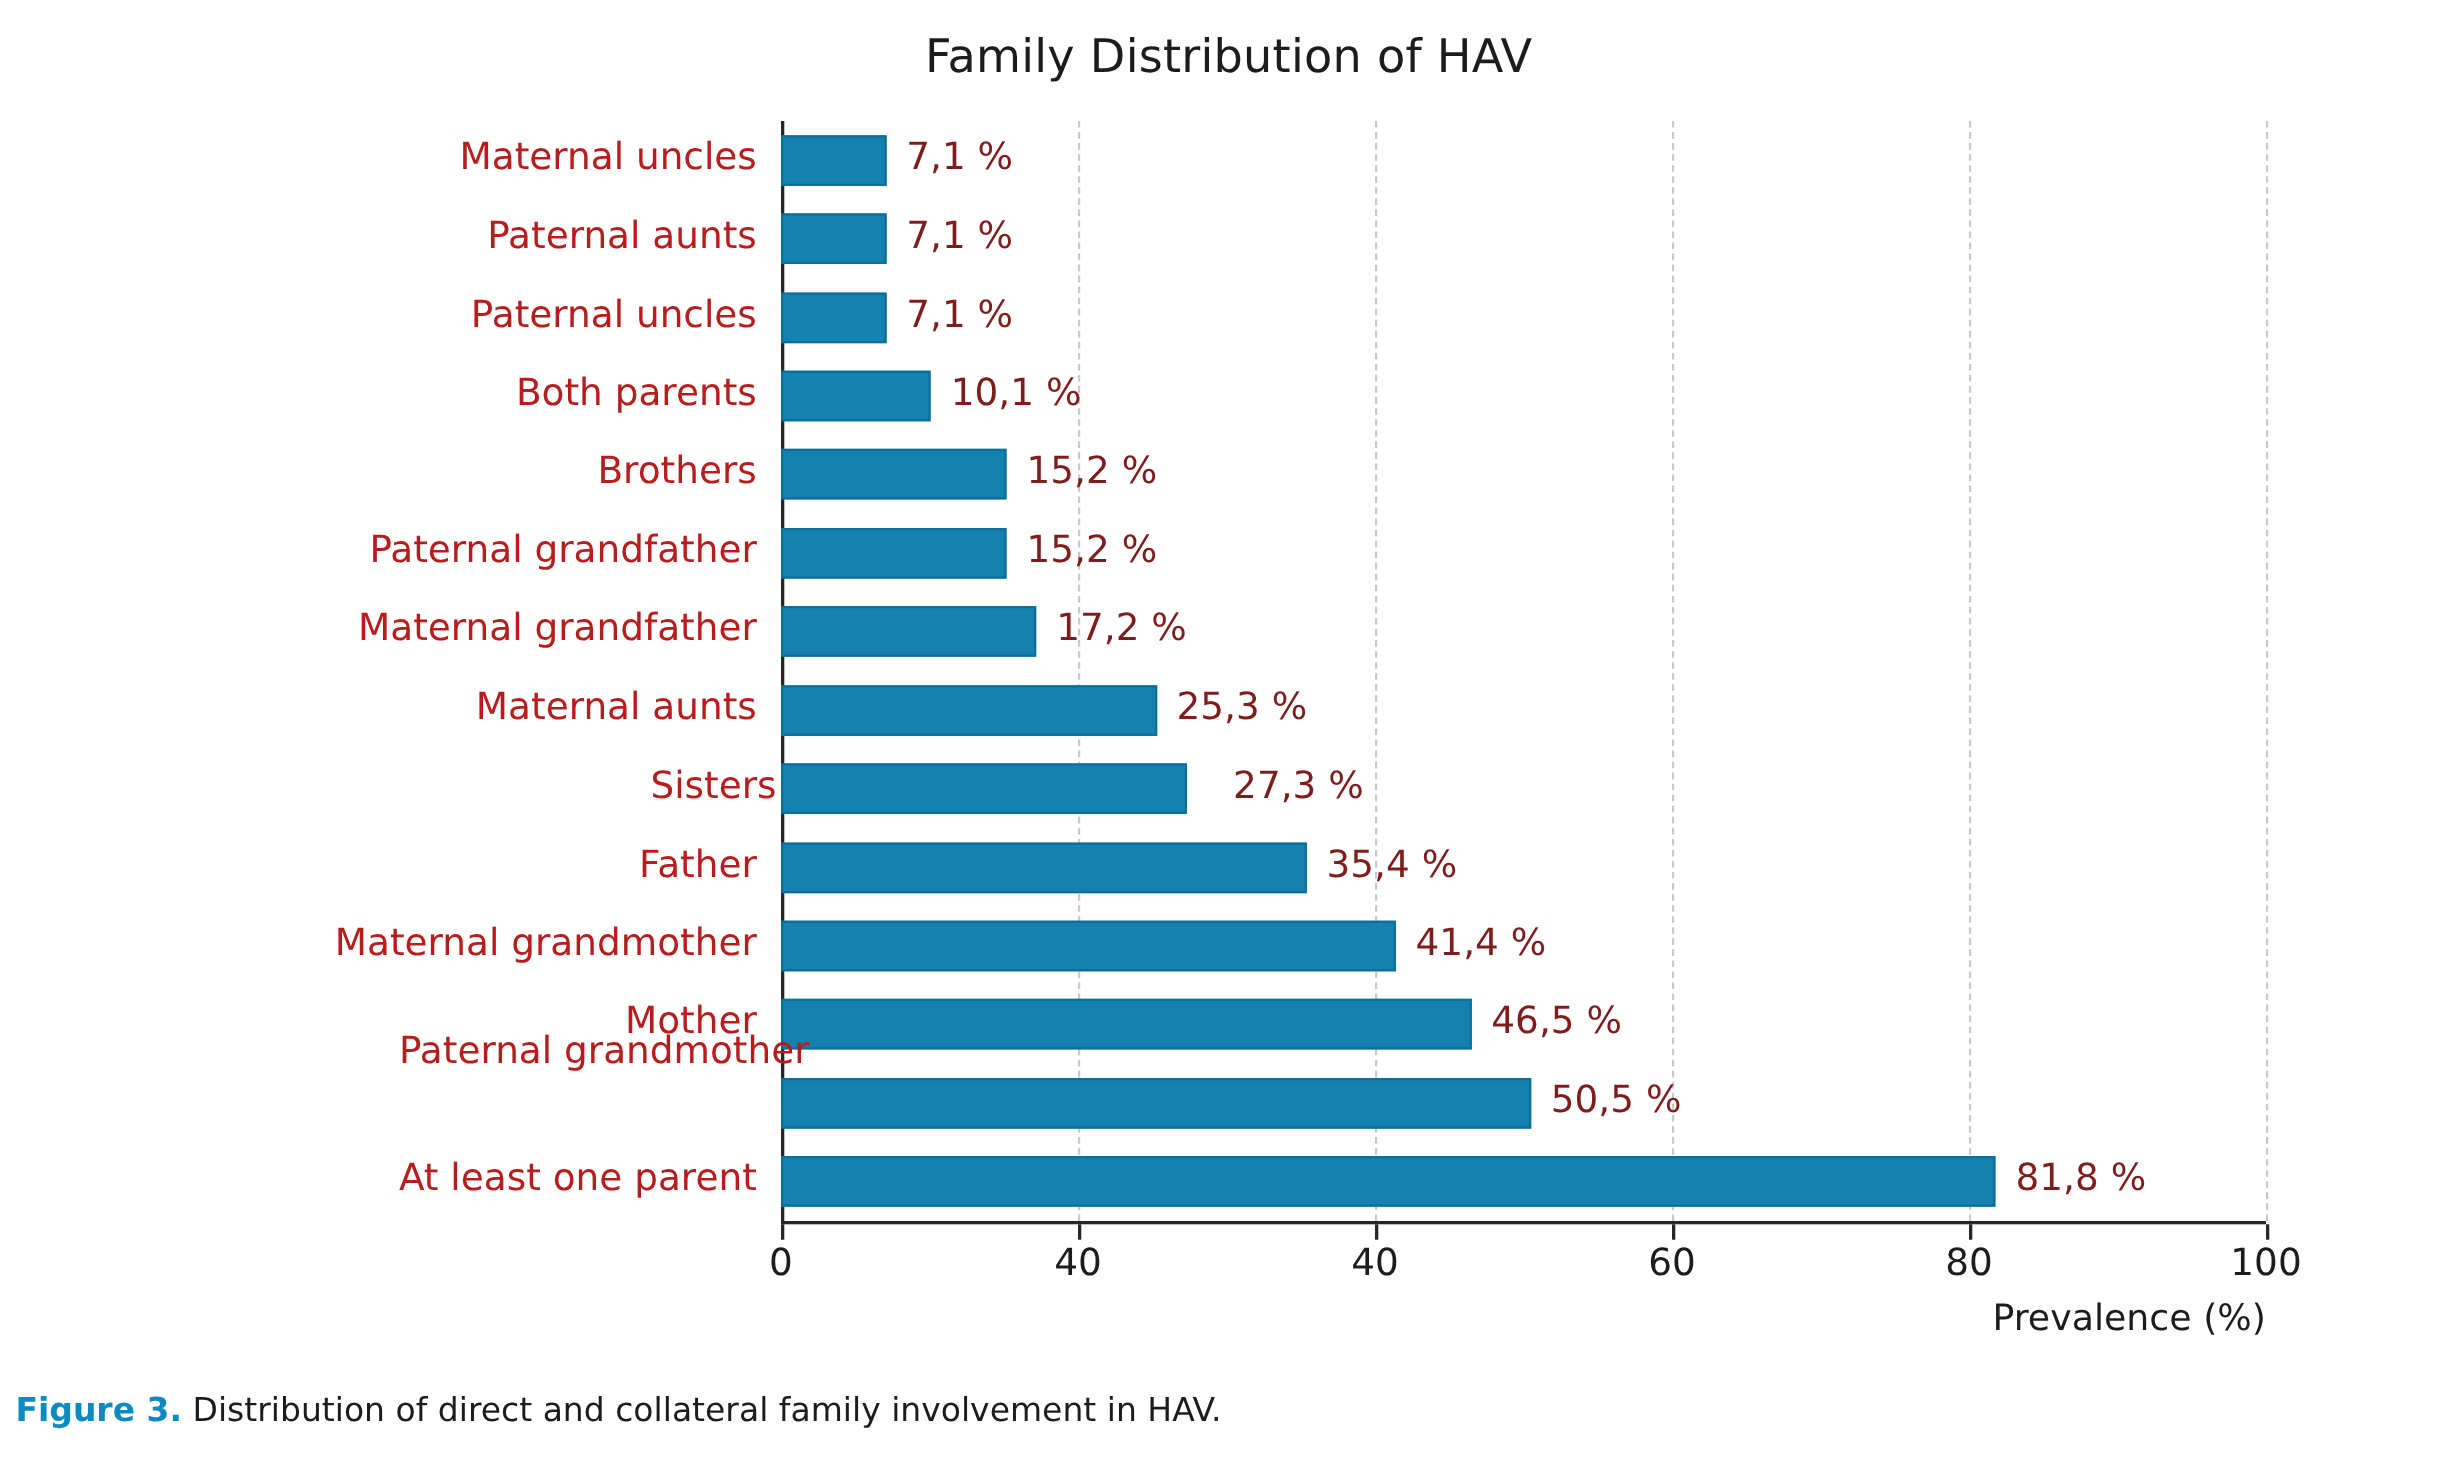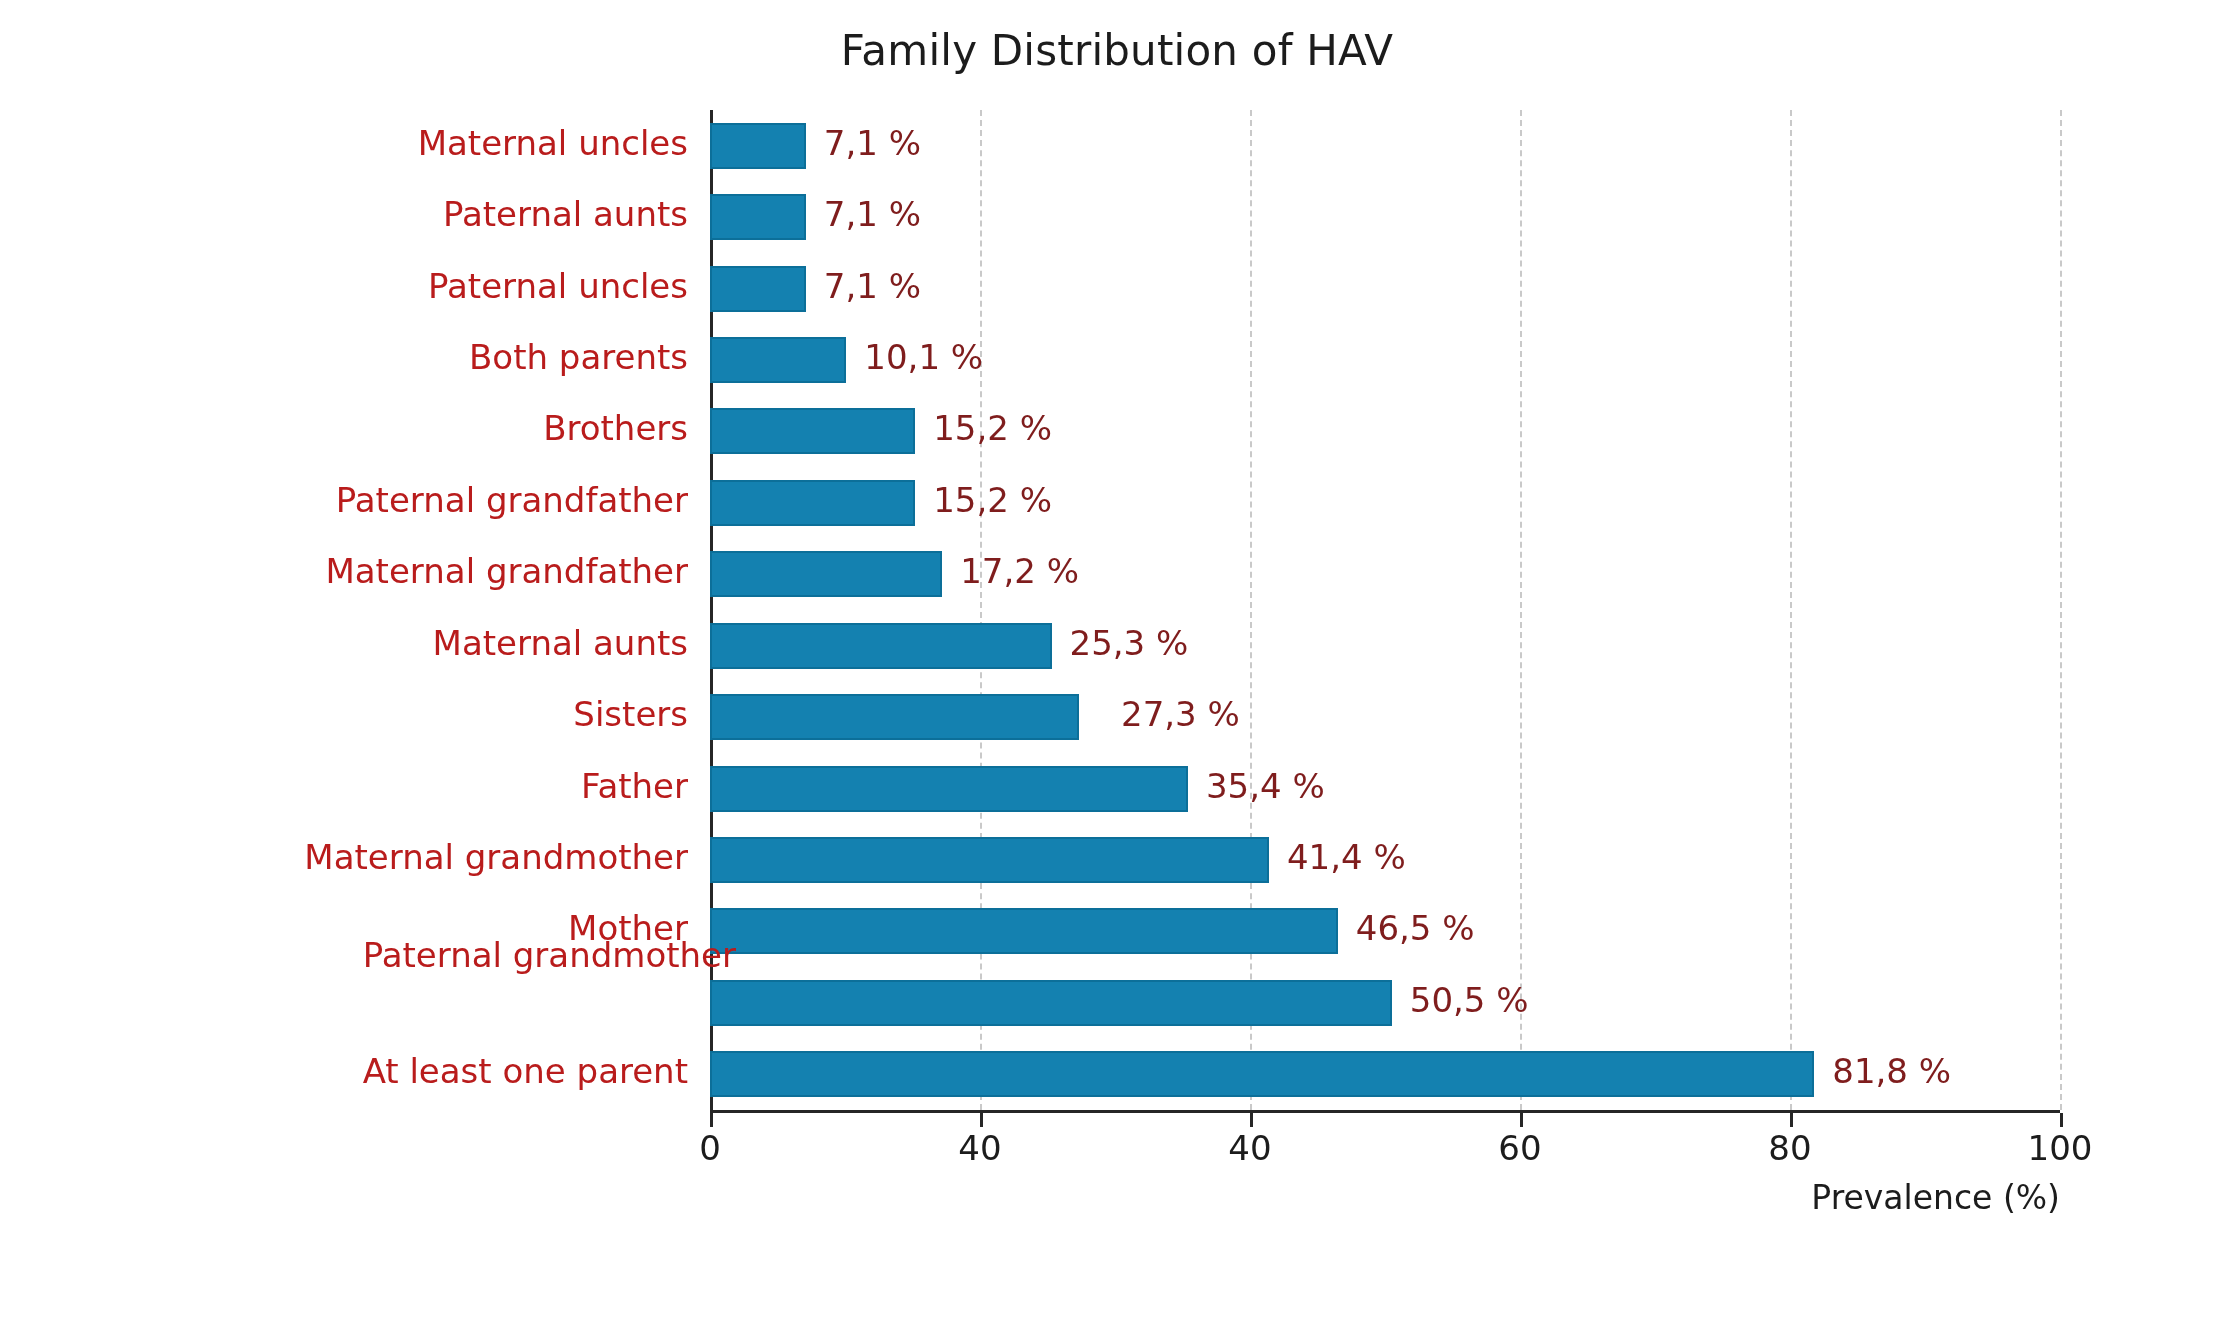--- a/index.html
+++ b/index.html
@@ -183,32 +183,35 @@
       <div class="bar-value" style="left: 933.2px; top: 479.857px;">15,2 %</div>
       <div class="cat-label" style="left: 0px; width: 688px; top: 479.857px;">Paternal grandfather</div>
       <div class="bar" style="left: 710px; top: 551.286px; width: 232.2px; height: 46px; background: rgb(20, 129, 176);"></div>
       <div class="bar-value" style="left: 960.2px; top: 551.286px;">17,2 %</div>
       <div class="cat-label" style="left: 0px; width: 688px; top: 551.286px;">Maternal grandfather</div>
       <div class="bar" style="left: 710px; top: 622.714px; width: 341.55px; height: 46px; background: rgb(20, 129, 176);"></div>
       <div class="bar-value" style="left: 1069.55px; top: 622.714px;">25,3 %</div>
       <div class="cat-label" style="left: 0px; width: 688px; top: 622.714px;">Maternal aunts</div>
       <div class="bar" style="left: 710px; top: 694.143px; width: 368.55px; height: 46px; background: rgb(20, 129, 176);"></div>
       <div class="bar-value" style="left: 1093px; top: 694.143px; margin-left: 28px;">27,3 %</div>
-      <div class="cat-label" style="left: 0px; width: 688px; top: 694.143px;">Sisters</div>
+      <div class="cat-label" style="left: 18px; width: 688px; top: 694.143px;">Sisters</div>
       <div class="bar" style="left: 710px; top: 765.571px; width: 477.9px; height: 46px; background: rgb(20, 129, 176);"></div>
       <div class="bar-value" style="left: 1205.9px; top: 765.571px;">35,4 %</div>
       <div class="cat-label" style="left: 0px; width: 688px; top: 765.571px;">Father</div>
       <div class="bar" style="left: 710px; top: 837px; width: 558.9px; height: 46px; background: rgb(20, 129, 176);"></div>
       <div class="bar-value" style="left: 1286.9px; top: 837px;">41,4 %</div>
       <div class="cat-label" style="left: 0px; width: 688px; top: 837px;">Maternal grandmother</div>
       <div class="bar" style="left: 710px; top: 908.429px; width: 627.75px; height: 46px; background: rgb(20, 129, 176);"></div>
       <div class="bar-value" style="left: 1355.75px; top: 908.429px;">46,5 %</div>
       <div class="cat-label" style="left: 0px; width: 688px; top: 908.429px;">Mother</div>
       <div class="bar" style="left: 710px; top: 979.857px; width: 681.75px; height: 46px; background: rgb(20, 129, 176);"></div>
       <div class="bar-value" style="left: 1409.75px; top: 979.857px;">50,5 %</div>
       <div class="cat-label" style="left: 0px; width: 688px; top: 935px; padding-left: 48px;">Paternal grandmother</div>
       <div class="bar" style="left: 710px; top: 1051.29px; width: 1104.3px; height: 46px; background: rgb(20, 129, 176);"></div>
       <div class="bar-value" style="left: 1832.3px; top: 1051.29px;">81,8 %</div>
       <div class="cat-label" style="left: 0px; width: 688px; top: 1051.29px;">At least one parent</div>
     </div>
 
+  <div class="caption">
+    <span class="fig-num">Figure 3.</span><span> Distribution of direct and collateral family involvement in HAV.</span>
+  </div>
 
 </div>
 
 </body></html>

